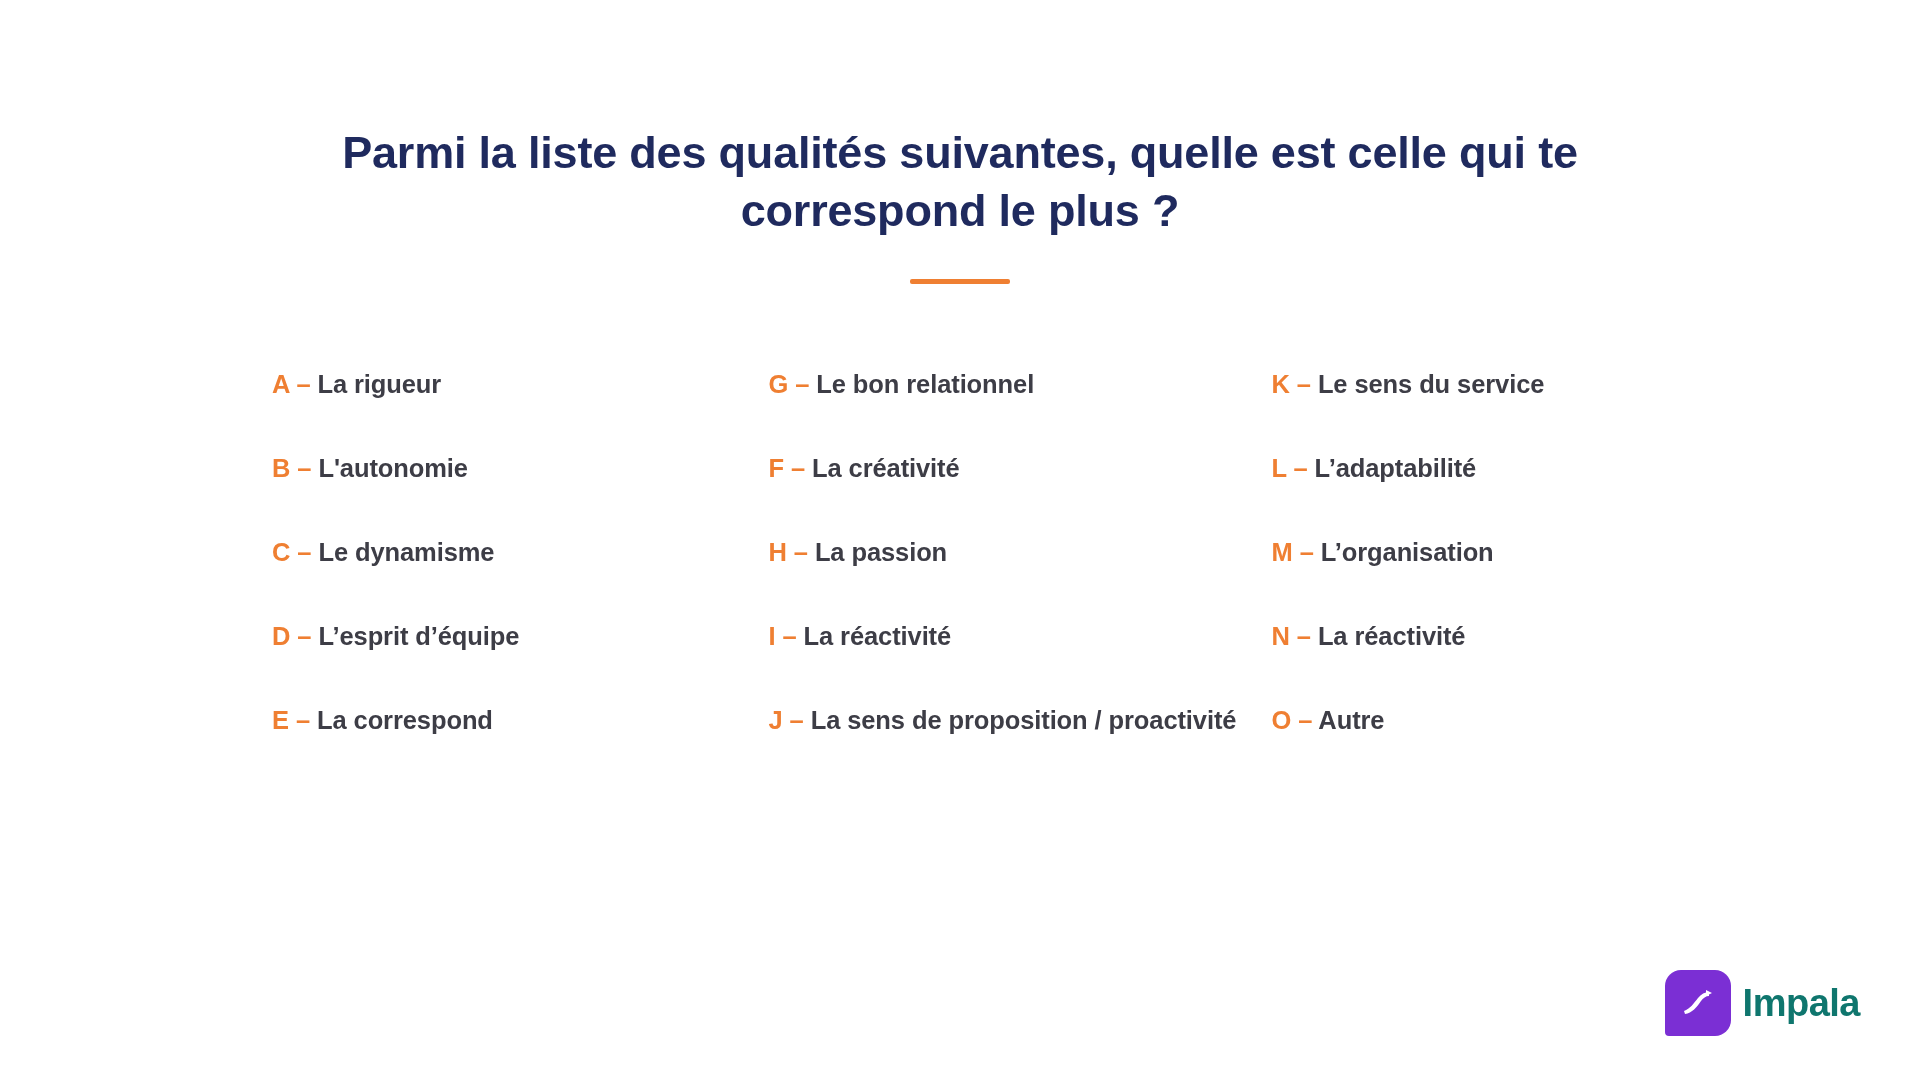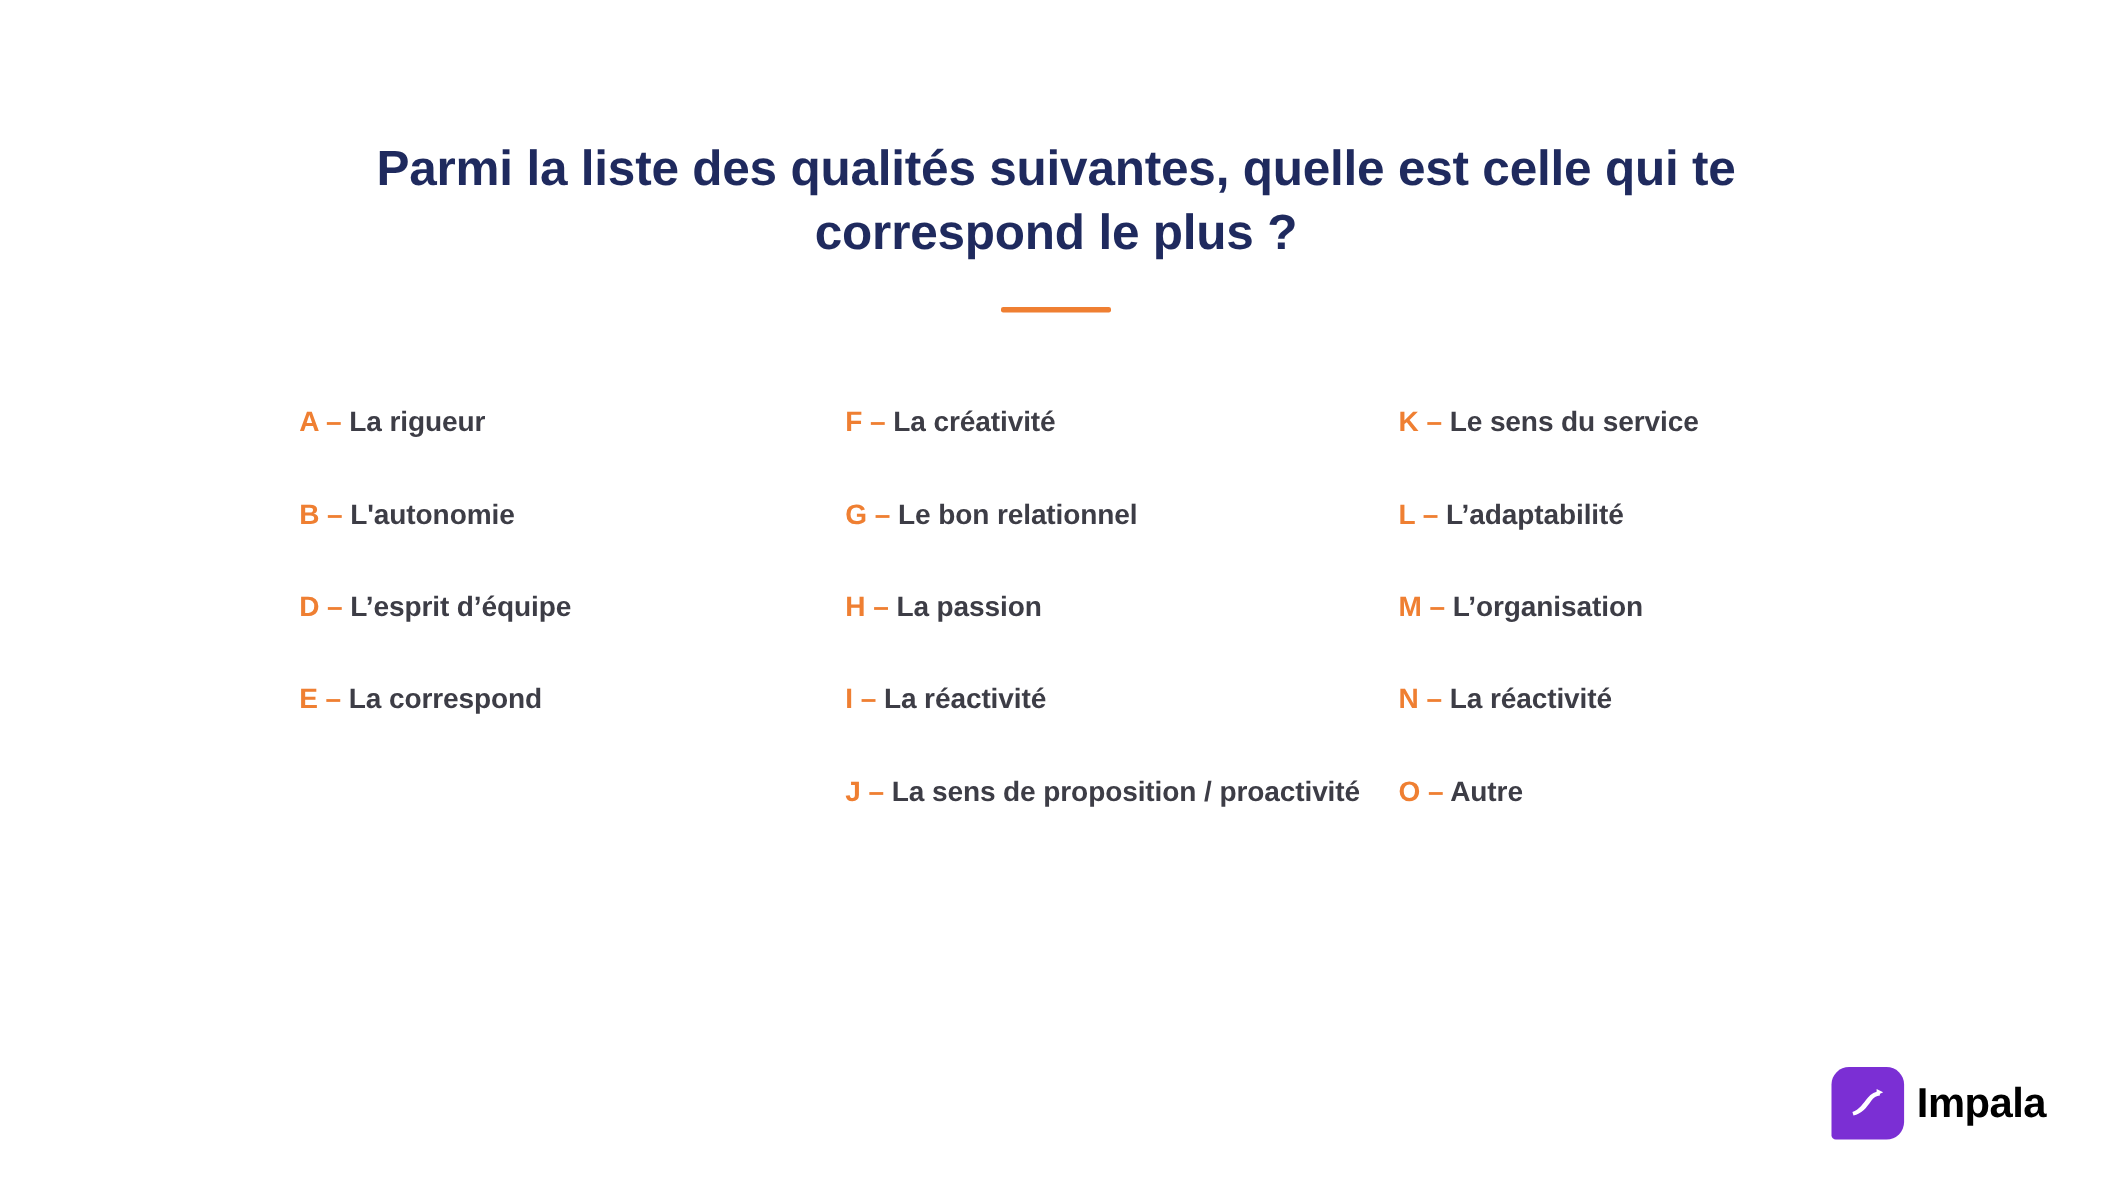--- a/index.html
+++ b/index.html
@@ -102,21 +102,21 @@
     position: relative;
     transform: rotate(0deg);
     display: flex;
     align-items: center;
     justify-content: center;
   }
   .logo-mark svg { display: block; }
   .logo-text {
     font-size: 38px;
     font-weight: bold;
-    color: #000000;
+    color: #0f766e;
     letter-spacing: -0.5px;
   }
 </style>
 </head>
 <body>
 
 <div class="slide">
 
   <div class="title">Parmi la liste des qualités suivantes, quelle est celle qui te correspond le plus ?</div>
 
@@ -129,41 +129,46 @@
         <span class="letter">A</span>
         <span class="dash">–</span>
         <span class="label">La rigueur</span>
       </div>
       <div class="option">
         <span class="letter">B</span>
         <span class="dash">–</span>
         <span class="label">L'autonomie</span>
       </div>
       <div class="option">
+        <span class="letter">C</span>
+        <span class="dash">–</span>
+        <span class="label">Le dynamisme</span>
+      </div>
+      <div class="option">
         <span class="letter">D</span>
         <span class="dash">–</span>
         <span class="label">L’esprit d’équipe</span>
       </div>
       <div class="option">
         <span class="letter">E</span>
         <span class="dash">–</span>
         <span class="label">La correspond</span>
       </div>
     </div>
 
     <div class="column col-2">
       <div class="option">
+        <span class="letter">G</span>
+        <span class="dash">–</span>
+        <span class="label">Le bon relationnel</span>
+      </div>
+      <div class="option">
         <span class="letter">F</span>
         <span class="dash">–</span>
         <span class="label">La créativité</span>
-      </div>
-      <div class="option">
-        <span class="letter">G</span>
-        <span class="dash">–</span>
-        <span class="label">Le bon relationnel</span>
       </div>
       <div class="option">
         <span class="letter">H</span>
         <span class="dash">–</span>
         <span class="label">La passion</span>
       </div>
       <div class="option">
         <span class="letter">I</span>
         <span class="dash">–</span>
         <span class="label">La réactivité</span>

